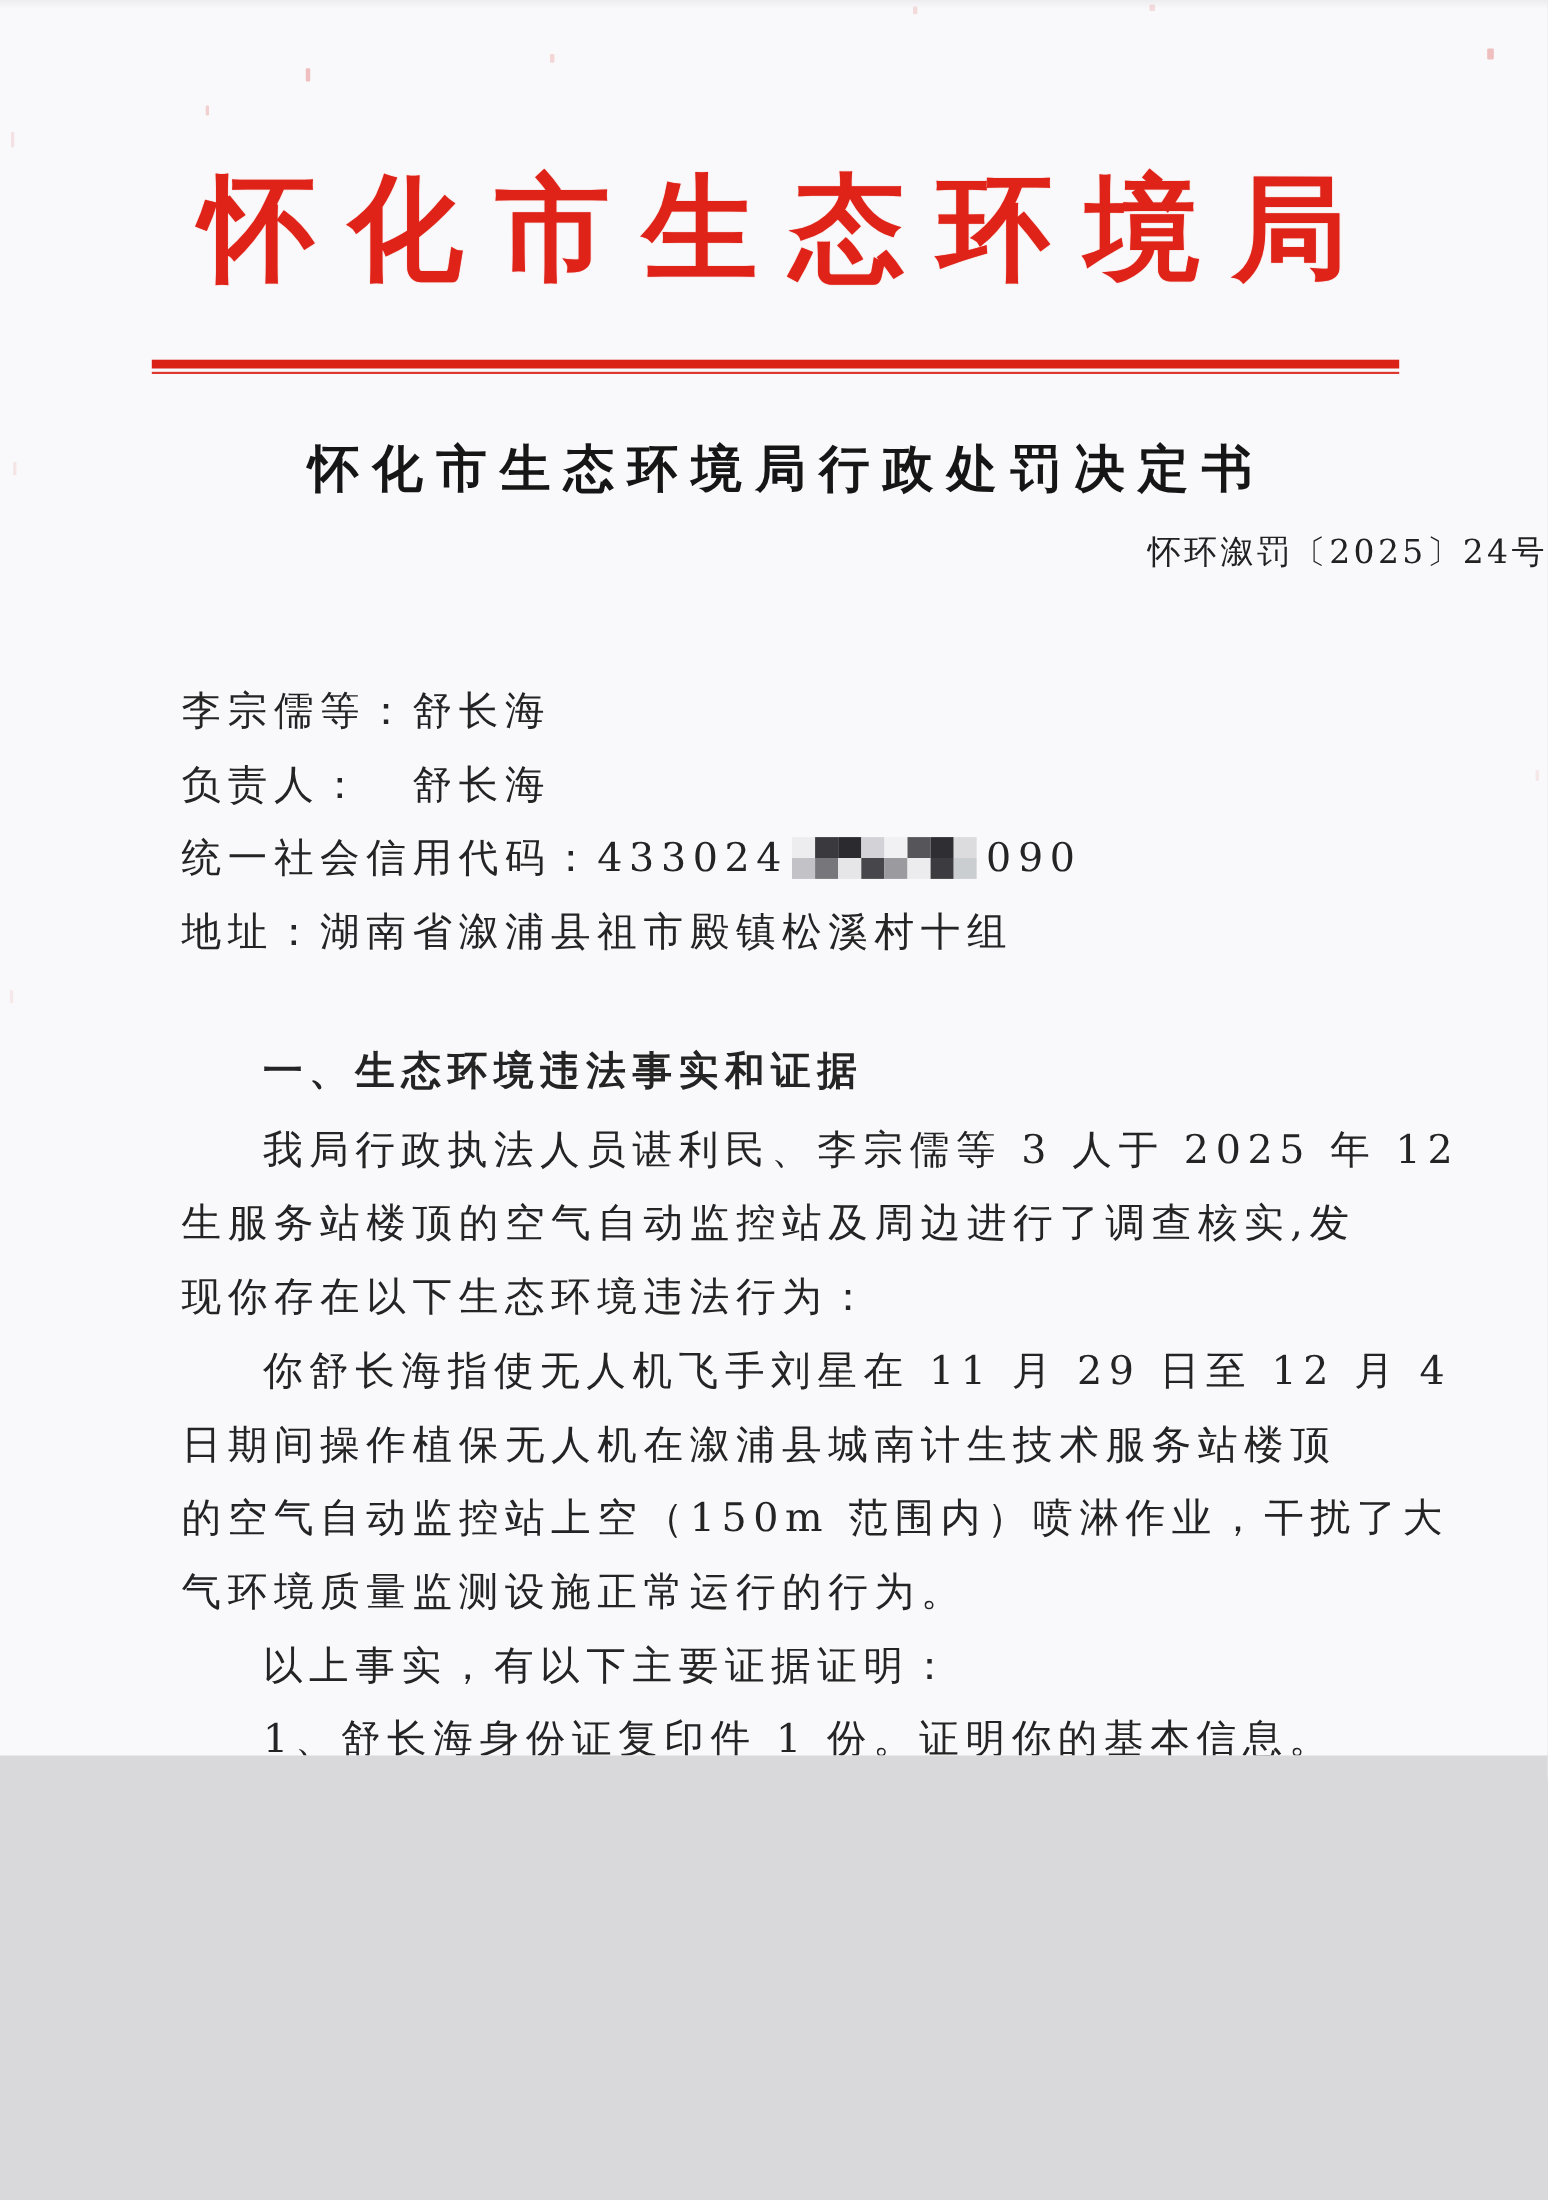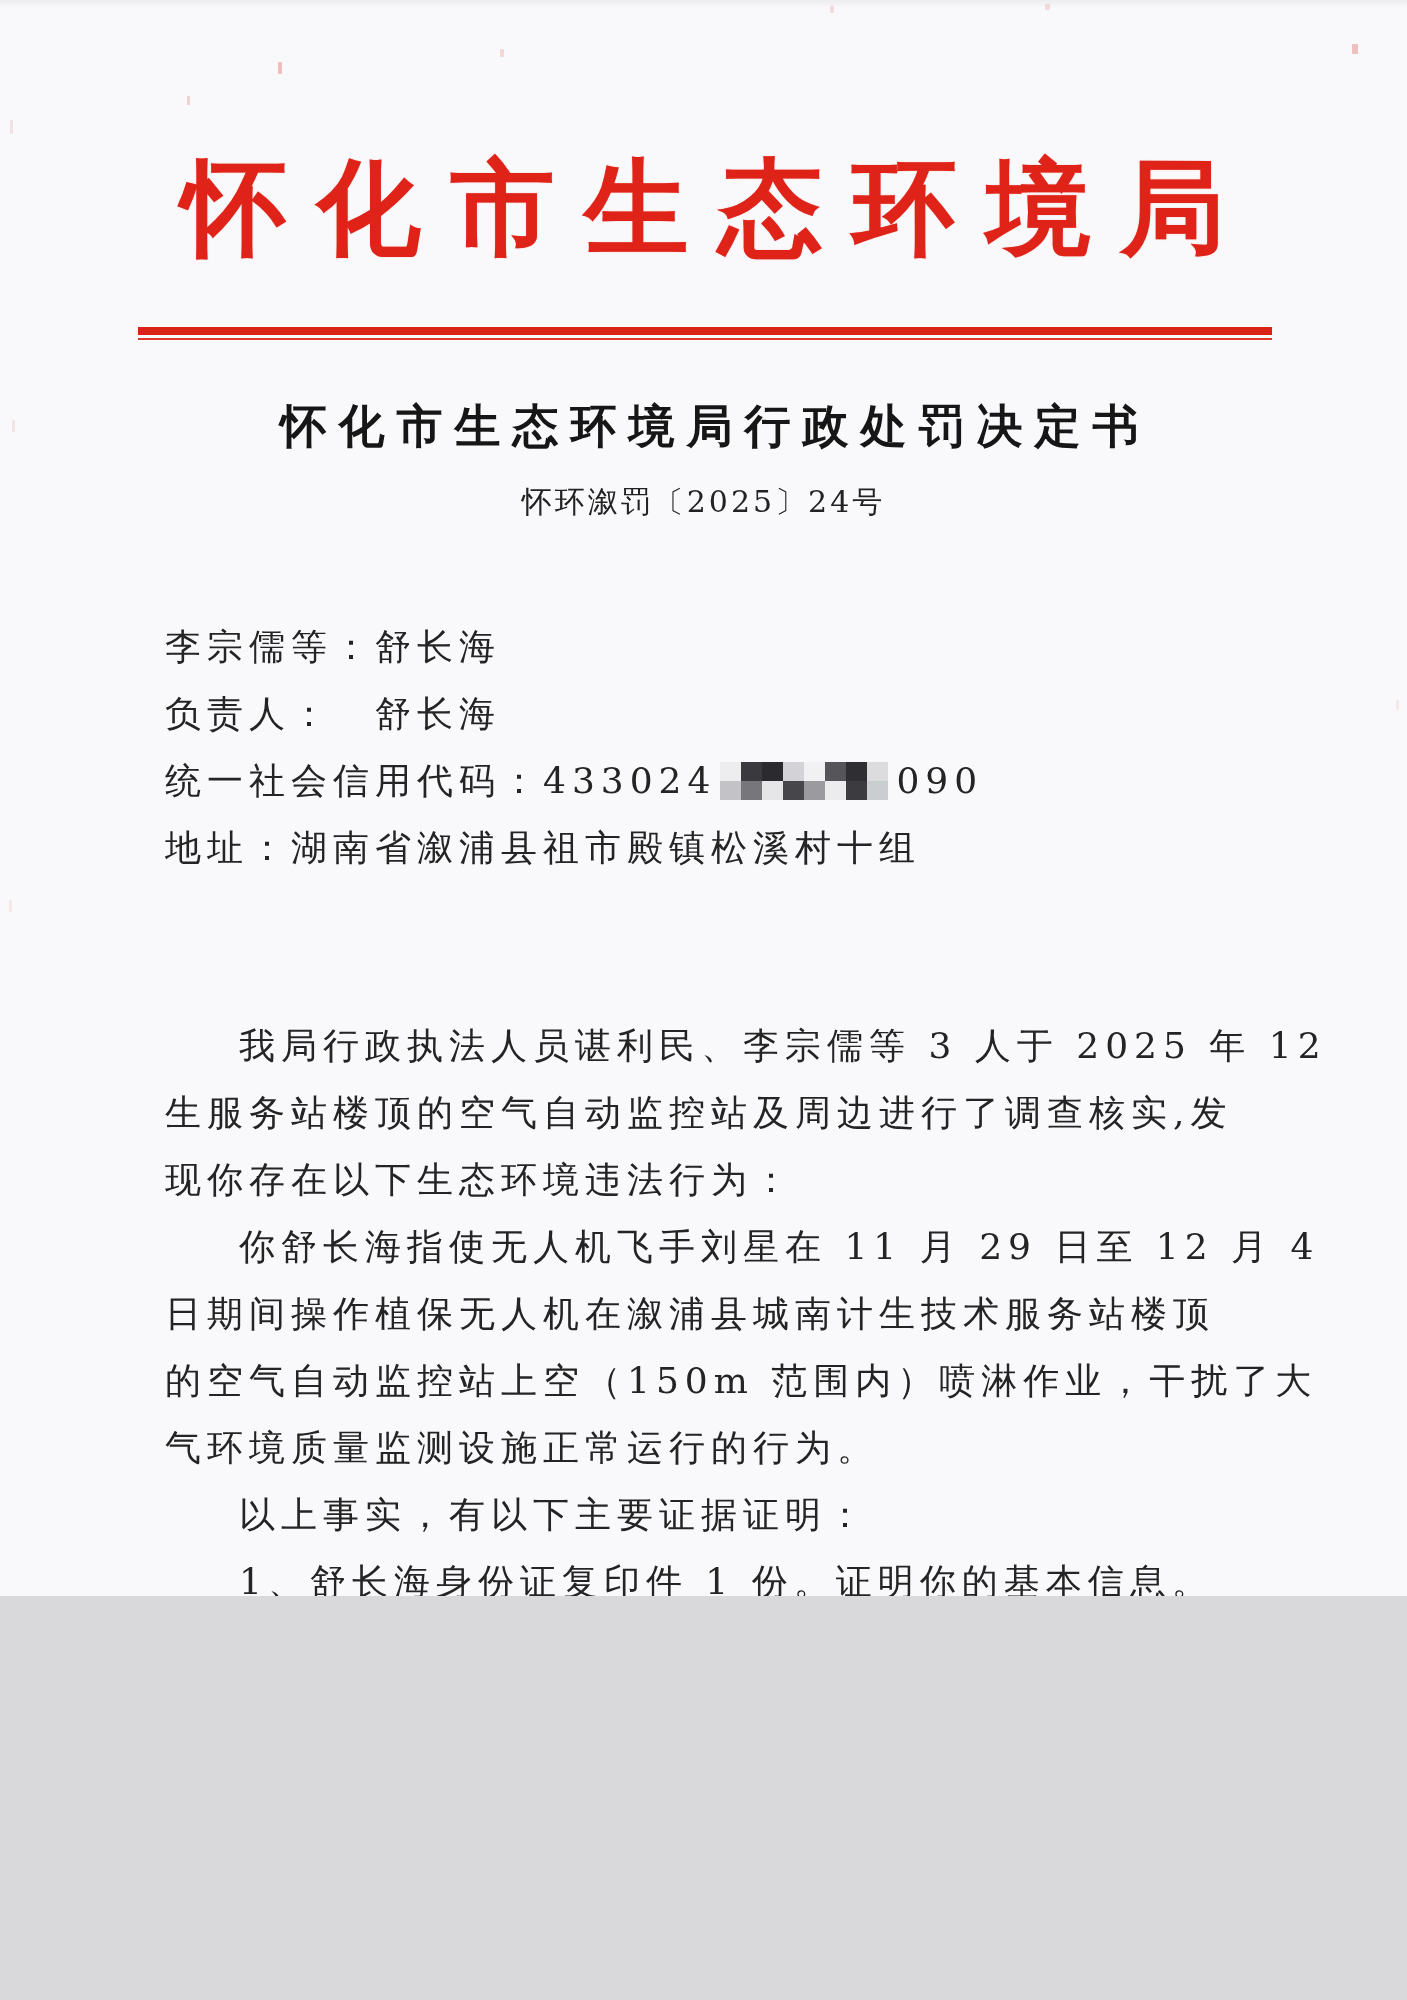--- a/index.html
+++ b/index.html
@@ -31,21 +31,21 @@
   .rule-top .thin{height:2px;margin-top:3px;background:#da2217;opacity:.9;}
 
   .doc-title{
     position:absolute;top:396px;left:0;right:0;
     text-align:center;
     font-size:46px;font-weight:bold;color:#161616;
     letter-spacing:12px;padding-left:24px;white-space:nowrap;
   }
   .doc-number{
     position:absolute;top:482px;left:0;right:0;
-    text-align:center;
+    text-align:right;
     font-size:30px;color:#222;
     letter-spacing:3px;white-space:nowrap;
   }
 
   
   .party-block{position:absolute;top:613px;left:165px;right:158px;}
   .body-block{position:absolute;top:1012px;left:165px;right:158px;}
   .heading-block{position:absolute;top:940px;left:165px;right:158px;}
   .line{
     height:67px;line-height:67px;
@@ -129,20 +129,23 @@
             <rect x="63" y="19" width="21" height="19" fill="#47474b"></rect>
             <rect x="84" y="19" width="21" height="19" fill="#9b9b9f"></rect>
             <rect x="105" y="19" width="21" height="19" fill="#ececef"></rect>
             <rect x="126" y="19" width="21" height="19" fill="#3c3c40"></rect>
             <rect x="147" y="19" width="21" height="19" fill="#caced1"></rect>
           </svg></span><span>090</span>
     </div>
     <div class="line">地址：湖南省溆浦县祖市殿镇松溪村十组</div>
   </div>
 
+  <div class="heading-block">
+    <div class="line indent bold">一、生态环境违法事实和证据</div>
+  </div>
 
   <div class="body-block">
     <div>
       <div class="line indent">我局行政执法人员谌利民、李宗儒等 3 人于 2025 年 12</div>
       <div class="line">生服务站楼顶的空气自动监控站及周边进行了调查核实,发</div>
       <div class="line">现你存在以下生态环境违法行为：</div>
     </div>
     <div>
       <div class="line indent">你舒长海指使无人机飞手刘星在 11 月 29 日至 12 月 4</div>
       <div class="line">日期间操作植保无人机在溆浦县城南计生技术服务站楼顶</div>

